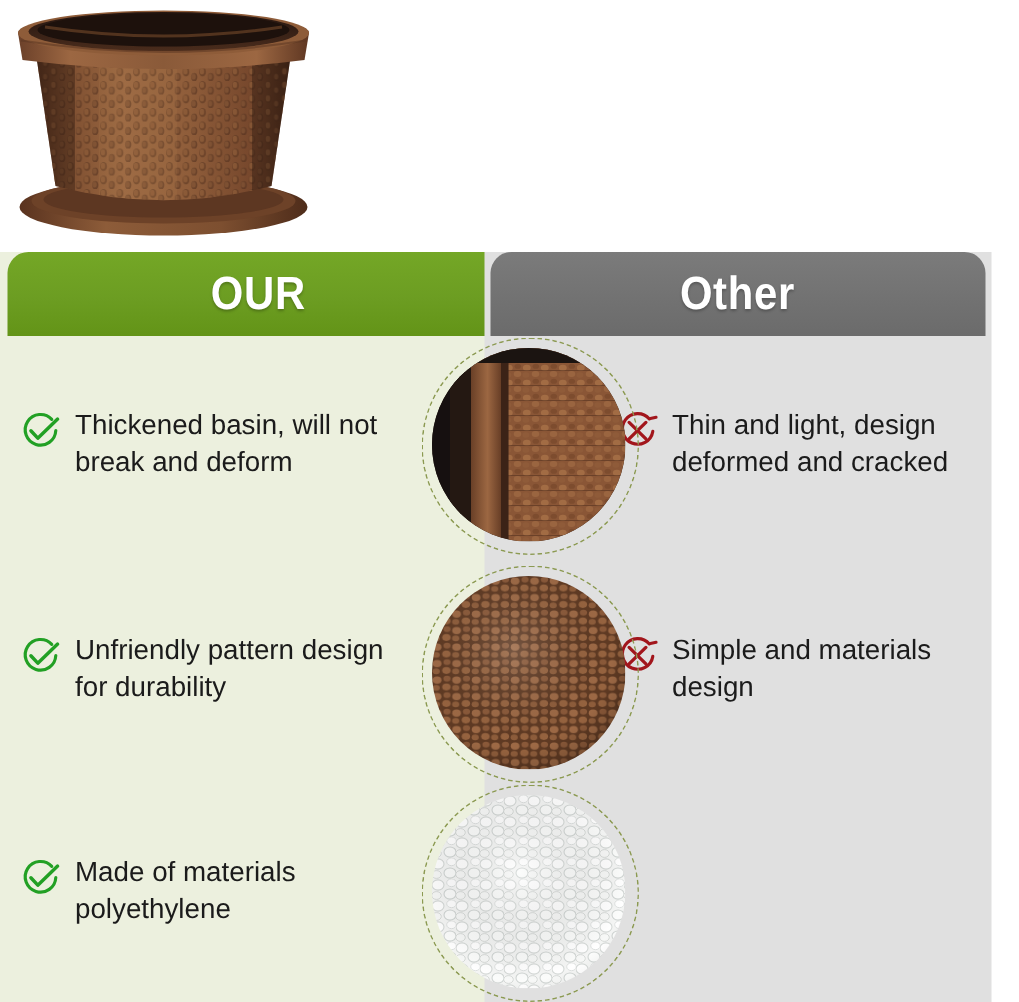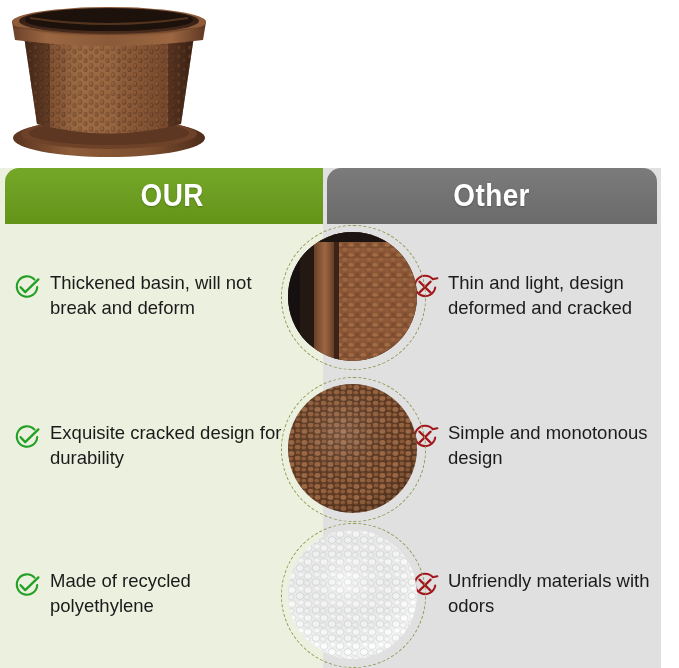--- a/index.html
+++ b/index.html
@@ -206,33 +206,33 @@
         </div>
 
         <div class="row r1">
           <div class="item">
             <span class="ico">
               <svg width="30" height="30" viewBox="0 0 30 30" xmlns="http://www.w3.org/2000/svg">
                 <path d="M22.5 7.6 A10.2 10.2 0 1 0 25.2 15" fill="none" stroke="#22a024" stroke-width="2.1" stroke-linecap="round"></path>
                 <path d="M8.6 15.2 L13.2 20.1 L26.4 7.4" fill="none" stroke="#22a024" stroke-width="2.3" stroke-linecap="round" stroke-linejoin="round"></path>
               </svg>
             </span>
-            <span class="ftxt">Exquisite cracked design for durability</span>
+            <span class="ftxt">Unfriendly pattern design for durability</span>
           </div>
         </div>
 
         <div class="row r2">
           <div class="item">
             <span class="ico">
               <svg width="30" height="30" viewBox="0 0 30 30" xmlns="http://www.w3.org/2000/svg">
                 <path d="M22.5 7.6 A10.2 10.2 0 1 0 25.2 15" fill="none" stroke="#22a024" stroke-width="2.1" stroke-linecap="round"></path>
                 <path d="M8.6 15.2 L13.2 20.1 L26.4 7.4" fill="none" stroke="#22a024" stroke-width="2.3" stroke-linecap="round" stroke-linejoin="round"></path>
               </svg>
             </span>
-            <span class="ftxt">Made of recycled polyethylene</span>
+            <span class="ftxt">Made of materials polyethylene</span>
           </div>
         </div>
 
       </div>
     </div>
 
     <div class="col col-other">
       <div class="col-body"></div>
       <div class="hdr hdr-other">
         <span>Other</span>
@@ -254,36 +254,24 @@
 
         <div class="row r1">
           <div class="item">
             <span class="ico">
               <svg width="30" height="30" viewBox="0 0 30 30" xmlns="http://www.w3.org/2000/svg">
                 <path d="M22.9 7.3 A10.2 10.2 0 1 0 25.2 15.6" fill="none" stroke="#a2161c" stroke-width="2.1" stroke-linecap="round"></path>
                 <path d="M9.4 9.6 L20.6 20.6 M20.6 9.6 L9.4 20.6" fill="none" stroke="#a2161c" stroke-width="2.2" stroke-linecap="round"></path>
                 <path d="M23.6 7.0 L27.4 6.2" fill="none" stroke="#a2161c" stroke-width="2" stroke-linecap="round"></path>
               </svg>
             </span>
-            <span class="ftxt">Simple and monotonous design</span>
-          </div>
-        </div>
-
-        <div class="row r2">
-          <div class="item">
-            <span class="ico">
-              <svg width="30" height="30" viewBox="0 0 30 30" xmlns="http://www.w3.org/2000/svg">
-                <path d="M22.9 7.3 A10.2 10.2 0 1 0 25.2 15.6" fill="none" stroke="#a2161c" stroke-width="2.1" stroke-linecap="round"></path>
-                <path d="M9.4 9.6 L20.6 20.6 M20.6 9.6 L9.4 20.6" fill="none" stroke="#a2161c" stroke-width="2.2" stroke-linecap="round"></path>
-                <path d="M23.6 7.0 L27.4 6.2" fill="none" stroke="#a2161c" stroke-width="2" stroke-linecap="round"></path>
-              </svg>
-            </span>
-            <span class="ftxt">Unfriendly materials with odors</span>
-          </div>
-        </div>
+            <span class="ftxt">Simple and materials design</span>
+          </div>
+        </div>
+
 
       </div>
     </div>
   </div>
 
   <div class="circ-ring r1ring"></div>
   <div class="circle c1">
     <svg viewBox="0 0 129 129" xmlns="http://www.w3.org/2000/svg">
       <defs>
         <pattern id="peb2" width="12" height="10" patternUnits="userSpaceOnUse">

